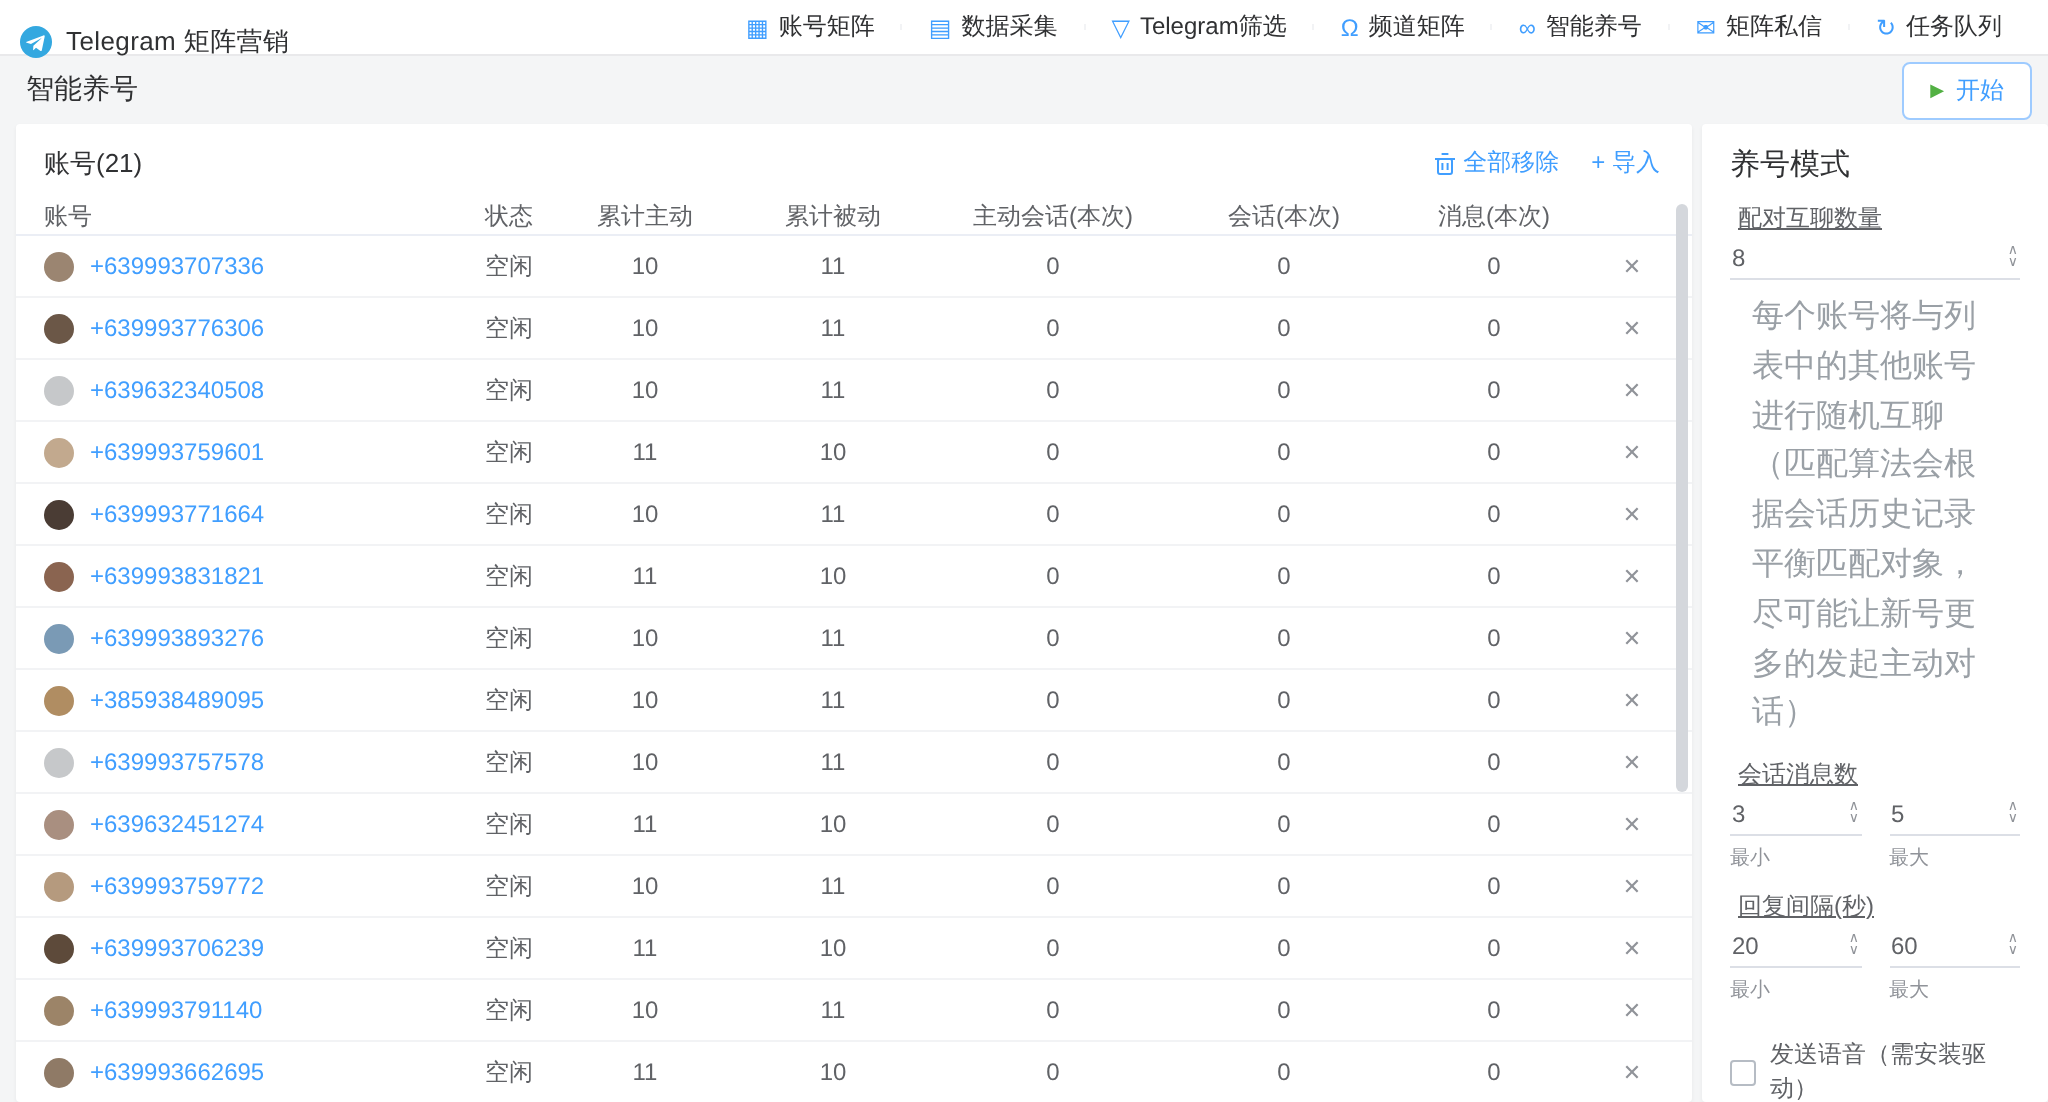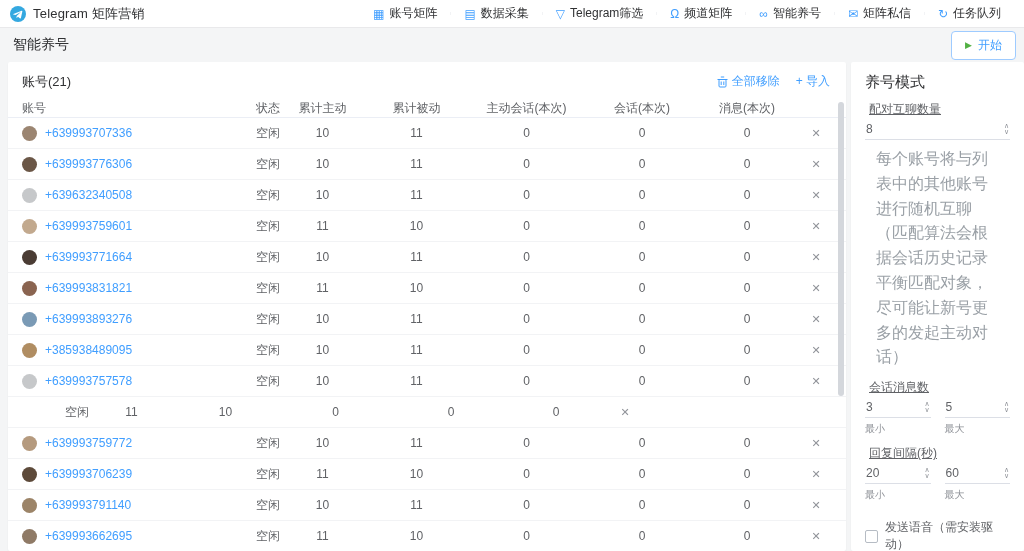--- a/index.html
+++ b/index.html
@@ -4,21 +4,21 @@
 <style>
   * { box-sizing: border-box; margin: 0; padding: 0; }
   html,body { width:1024px; height:551px; overflow:hidden; }
   body {
     font-family: "Liberation Sans", "DejaVu Sans", sans-serif;
     background:#f4f5f6; color:#303133; font-size:12px;
   }
   
   .navbar {
     height:28px; background:#fff; border-bottom:1px solid #e9e9eb;
-    display:flex; align-items:center; padding:12px 10px;
+    display:flex; align-items:flex-start; padding:12px 10px;
   }
   .brand { display:flex; align-items:center; gap:7px; }
   .brand-title { font-size:13px; color:#303133; font-weight:500; letter-spacing:.2px; }
   .nav { margin-left:auto; display:flex; align-items:stretch; height:100%; }
   .nav-item {
     display:flex; align-items:center; gap:5px; padding:0 13px;
     font-size:12px; color:#303133; cursor:pointer; border-left:1px solid #f2f3f5;
   }
   .nav-item:first-child { border-left:none; }
   .nav-ico { color:#409eff; font-size:12px; line-height:1; }
@@ -41,21 +41,21 @@
   .panel-hd { display:flex; align-items:flex-start; padding:11px 16px 9px 14px; }
   .panel-title { font-size:13px; color:#303133; }
   .panel-actions { margin-left:auto; display:flex; align-items:center; gap:16px; }
   .link-btn { display:flex; align-items:center; gap:4px; color:#409eff; font-size:12px; cursor:pointer; }
   .link-btn svg { display:block; }
   
   .thead { display:flex; align-items:center; height:33px; border-bottom:1px solid #ebeef5; padding-left:14px; color:#909399; font-size:12px; }
   .tr { display:flex; align-items:center; height:31px; border-bottom:1px solid #f2f3f5; padding-left:14px; }
   .td,.th { flex:none; text-align:center; color:#606266; font-size:12px; }
   .c1 { width:191px; text-align:left; display:flex; align-items:center; gap:8px; }
-  .c2 { width:67px;  text-align:right; padding-left:16px; }
+  .c2 { width:67px;  text-align:center; padding-left:16px; }
   .c3 { width:85px; }
   .c4 { width:103px; }
   .c5 { width:117px; }
   .c6 { width:114px; }
   .c7 { width:96px; }
   .c8 { width:42px; text-align:center; }
   .avatar { width:15px; height:15px; border-radius:50%; flex:none; display:inline-block; }
   .phone { color:#409eff; text-decoration:none; cursor:pointer; }
   .close { color:#909399; font-size:11px; cursor:pointer; }
   .vscroll { position:absolute; top:40px; bottom:4px; right:2px; width:6px; }
@@ -282,20 +282,24 @@
           </div>
           <div class="td c2">空闲</div>
           <div class="td c3">10</div>
           <div class="td c4">11</div>
           <div class="td c5">0</div>
           <div class="td c6">0</div>
           <div class="td c7">0</div>
           <div class="td c8"><span class="close">✕</span></div>
         </div>
         <div class="tr">
+          <div class="td c1">
+            <span class="avatar" style="background: rgb(169, 143, 128);"></span>
+            <a class="phone">+639632451274</a>
+          </div>
           <div class="td c2">空闲</div>
           <div class="td c3">11</div>
           <div class="td c4">10</div>
           <div class="td c5">0</div>
           <div class="td c6">0</div>
           <div class="td c7">0</div>
           <div class="td c8"><span class="close">✕</span></div>
         </div>
         <div class="tr">
           <div class="td c1">

